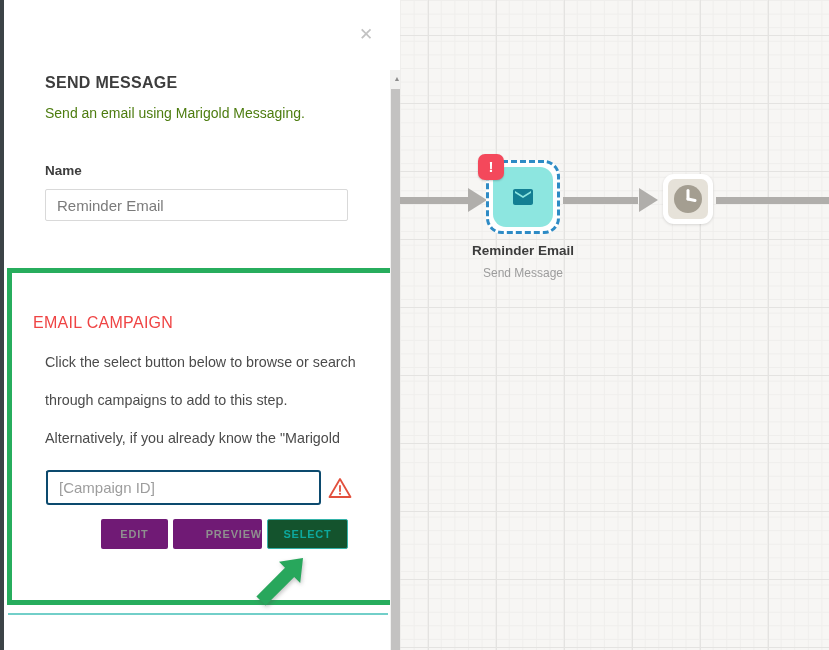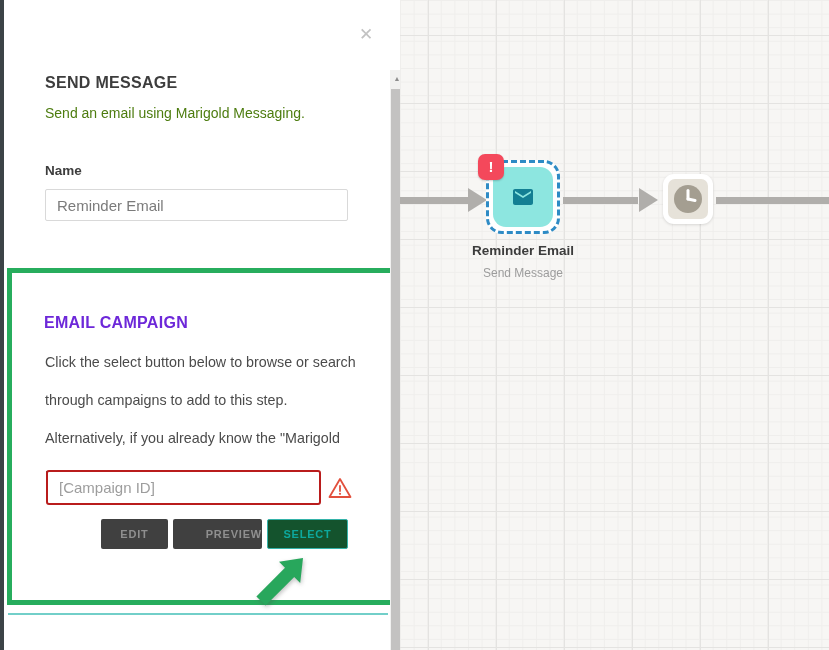--- a/index.html
+++ b/index.html
@@ -22,37 +22,37 @@
 
   .name-label { position:absolute; left:41px; top:163px; font-size:13.5px; font-weight:bold; color:#3d3d3d;text-align:right; }
   .name-input { position:absolute; left:41px; top:189px; width:303px; height:32px;
     border:1px solid #d9d9d9; border-radius:2px; padding:0 11px; font-size:15px;
     color:#7b7b7b; font-family:"Liberation Sans",sans-serif; background:#fff; outline:none; }
 
   
   .highlight-box { position:absolute; left:3px; top:268px; width:389px; height:337px;
     border:5px solid #27ad5d; background:transparent; }
 
-  .ec-title { position:absolute; left:40px; top:314px; font-size:16px; font-weight:bold;
-    color:#6d28d9; letter-spacing:.3px; }
+  .ec-title { position:absolute; left:29px; top:314px; font-size:16px; font-weight:normal;
+    color:#ef4444; letter-spacing:.3px; }
   .ec-desc { position:absolute; left:41px; top:343px; width:322px; font-size:14.3px;
     line-height:38px; color:#4b4b4b; }
 
   .campaign-input { position:absolute; left:42px; top:470px; width:275px; height:35px;
-    border:2px solid #b91c1c; border-radius:3px; padding:15px 11px; font-size:15px;
+    border:2px solid #0c4a6e; border-radius:3px; padding:15px 11px; font-size:15px;
     color:#7b7b7b; font-family:"Liberation Sans",sans-serif; background:#fff; outline:none; }
   .campaign-input::placeholder { color:#9d9d9d; opacity:1; }
   .name-input::placeholder { color:#9d9d9d; opacity:1; }
 
   .warning-icon { position:absolute; left:324px; top:477px; width:24px; height:22px; }
 
   .btn { position:absolute; top:519px; height:30px; border:none; border-radius:2px;
     font-family:"Liberation Sans",sans-serif; font-size:11px; font-weight:bold;
     letter-spacing:.8px; cursor:pointer; }
-  .btn-gray { background:#404040; color:#8f8f8f; }
+  .btn-gray { background:#701a75; color:#8f8f8f; }
   .btn-edit { left:97px; width:67px; }
   .btn-preview { left:169px; width:89px;text-align:right; }
   .btn-select { left:263px; width:81px; background:#14532d; border:1px solid #35b3aa; color:#0da89d; }
 
   .pointer-arrow { position:absolute; left:246px; top:551px; width:62px; height:62px;
     filter:drop-shadow(1px 2px 2px rgba(80,80,80,.35)); }
 
   .divider { position:absolute; left:4px; top:613px; width:380px; height:2px; background:#72cfc9; }
 
   

